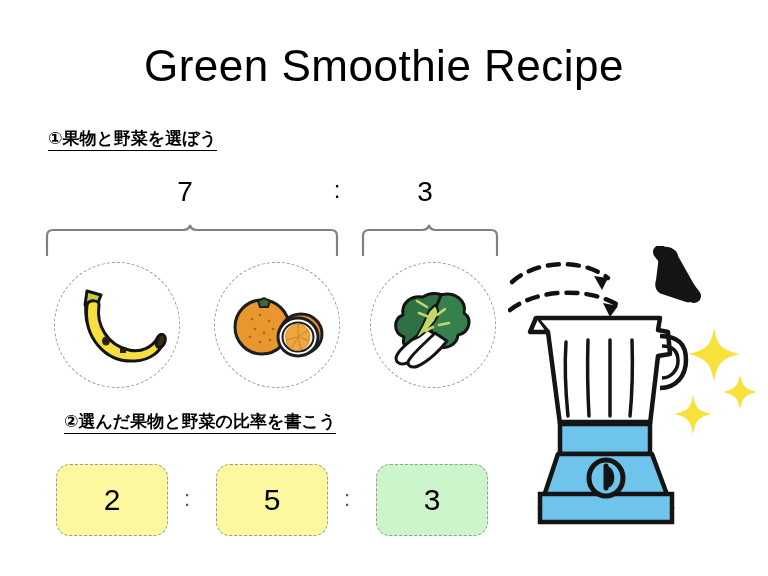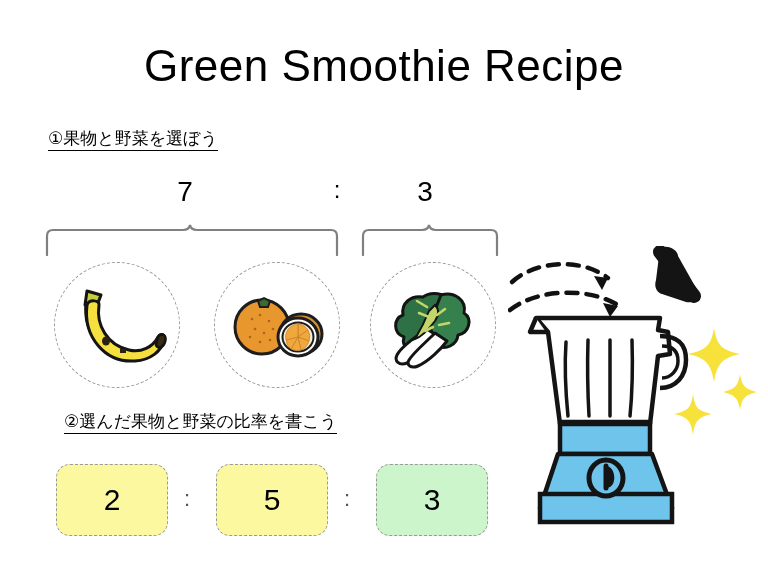--- a/index.html
+++ b/index.html
@@ -33,21 +33,21 @@
     font-weight: 400;
     letter-spacing: 0.5px;
     line-height: 1.1;
     color: #000;
   }
 
   
   .section-heading {
     position: absolute;
     font-size: 17px;
-    font-weight: 400;
+    font-weight: 700;
     color: #000;
     white-space: nowrap;
     border-bottom: 1.5px solid #000;
     padding-bottom: 1px;
     line-height: 1.25;
   }
   #heading-1 { left: 48px; top: 128px; }
   #heading-2 { left: 64px; top: 411px; }
 
   

